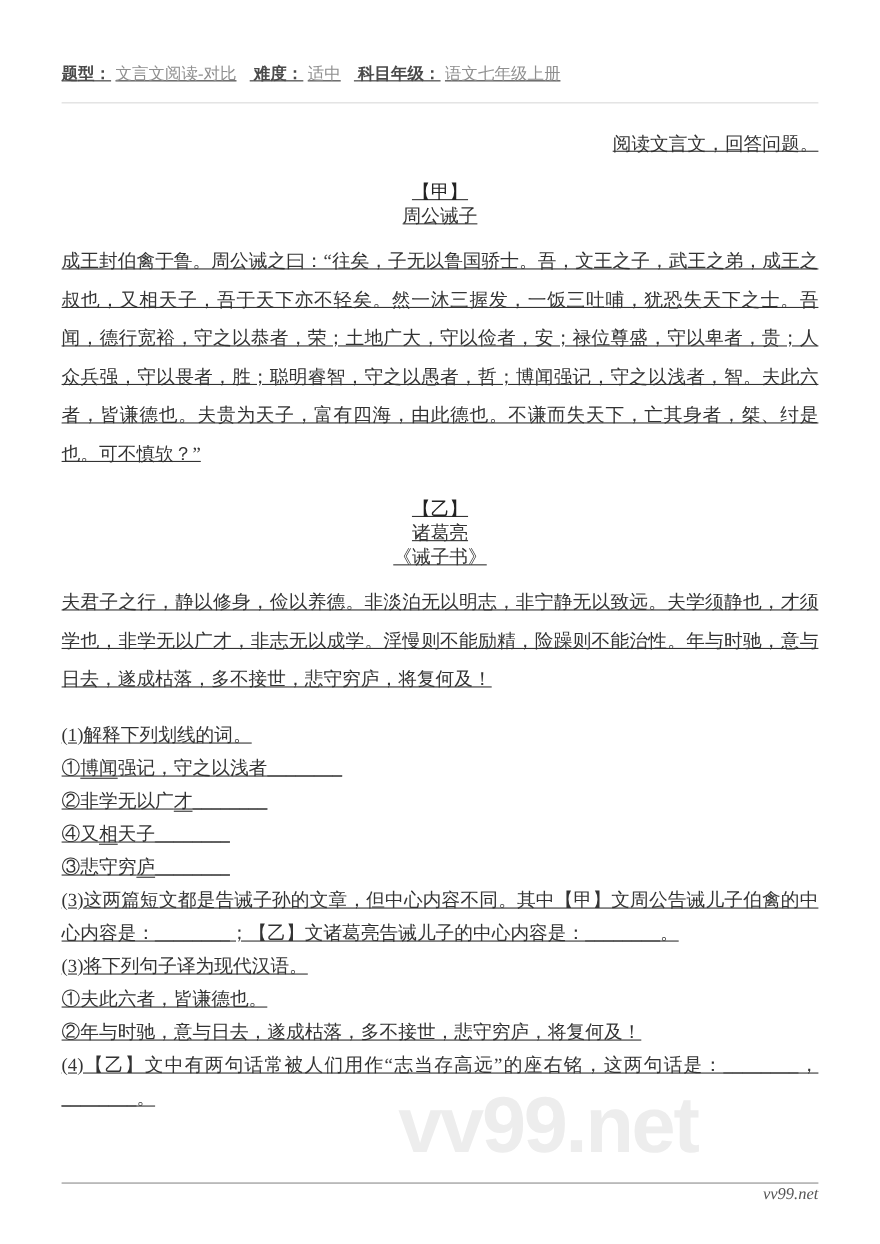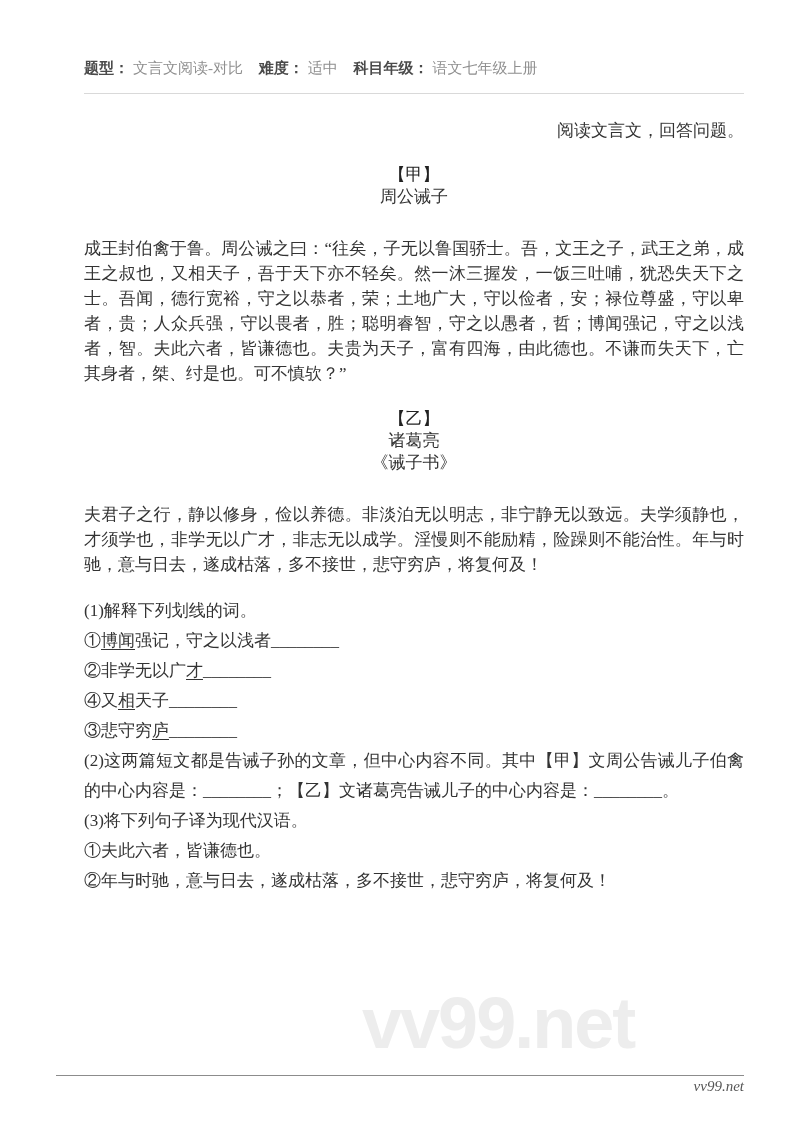--- a/index.html
+++ b/index.html
@@ -23,21 +23,22 @@
     font-weight: bold;
     font-size: 72px;
     letter-spacing: -2px;
     color: #ededed;
     user-select: none;
     white-space: nowrap;
   }
   .content {
     position: relative;
     z-index: 1;
-    padding: 58px 56px 0 84px;
+    padding: 58px 56px 0 56px;
+    text-decoration: underline;
   }
   .meta {
     font-size: 15px;
     line-height: 20px;
     white-space: nowrap;
   }
   .meta .meta-field { margin-right: 12px; }
   .meta .meta-label { font-weight: bold; color: #4a4a4a; }
   .meta .meta-value { color: #8f8f8f; margin-left: 4px; }
   .divider {
@@ -53,22 +54,22 @@
   .center { text-align: center; }
   .sec-heading {
     margin-top: 22px;
     line-height: 22px;
     color: #222222;
   }
   .sec-sub {
     line-height: 22px;
   }
   .para {
-    margin-top: 28px;
-    line-height: 25px;
+    margin-top: 12px;
+    line-height: 35px;
     text-align: justify;
   }
   .questions { margin-top: 19px; }
   .qline {
     line-height: 30px;
   }
   .just { text-align: justify; }
   .ul {
     text-decoration: underline;
     text-underline-offset: 3px;
@@ -123,26 +124,27 @@
       <p class="qline">(1)解释下列划线的词。</p>
 
       <p class="qline"><span>①</span><span class="ul">博闻</span><span>强记，守之以浅者</span><span class="blank">________</span></p>
 
       <p class="qline"><span>②非学无以广</span><span class="ul">才</span><span></span><span class="blank">________</span></p>
 
       <p class="qline"><span>④又</span><span class="ul">相</span><span>天子</span><span class="blank">________</span></p>
 
       <p class="qline"><span>③悲守穷</span><span class="ul">庐</span><span></span><span class="blank">________</span></p>
 
-      <p class="qline just">(2)这两篇短文都是告诫子孙的文章，但中心内容不同。其中【甲】文周公告诫儿子伯禽的中心内容是：________；【乙】文诸葛亮告诫儿子的中心内容是：________。</p>
+      <p class="qline just">(3)这两篇短文都是告诫子孙的文章，但中心内容不同。其中【甲】文周公告诫儿子伯禽的中心内容是：________；【乙】文诸葛亮告诫儿子的中心内容是：________。</p>
 
       <p class="qline">(3)将下列句子译为现代汉语。</p>
       <p class="qline">①夫此六者，皆谦德也。</p>
       <p class="qline">②年与时驰，意与日去，遂成枯落，多不接世，悲守穷庐，将复何及！</p>
 
+      <p class="qline just">(4)【乙】文中有两句话常被人们用作“志当存高远”的座右铭，这两句话是：________，________。</p>
 
     </div>
   </div>
 
   <div class="footer">
     <div class="footer-line"></div>
     <div class="footer-text">vv99.net</div>
   </div>
 
 </div>

